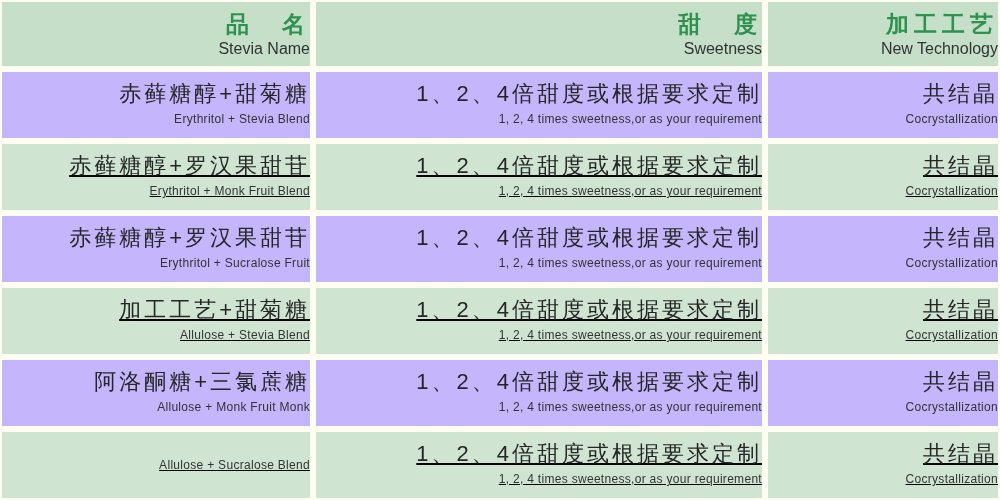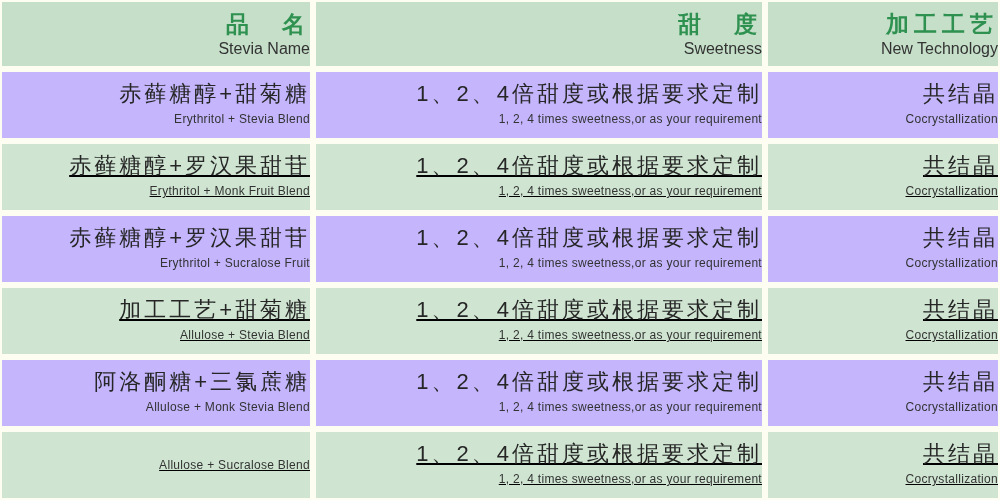--- a/index.html
+++ b/index.html
@@ -133,21 +133,21 @@
       <div class="zh">1、2、4倍甜度或根据要求定制</div>
       <div class="en">1, 2, 4 times sweetness,or as your requirement</div>
     </div>
     <div class="cell green">
       <div class="zh">共结晶</div>
       <div class="en">Cocrystallization</div>
     </div>
 
     <div class="cell yellow">
       <div class="zh">阿洛酮糖+三氯蔗糖</div>
-      <div class="en">Allulose + Monk Stevia Blend</div>
+      <div class="en">Allulose + Monk Fruit Monk</div>
     </div>
     <div class="cell yellow">
       <div class="zh">1、2、4倍甜度或根据要求定制</div>
       <div class="en">1, 2, 4 times sweetness,or as your requirement</div>
     </div>
     <div class="cell yellow">
       <div class="zh">共结晶</div>
       <div class="en">Cocrystallization</div>
     </div>
 

